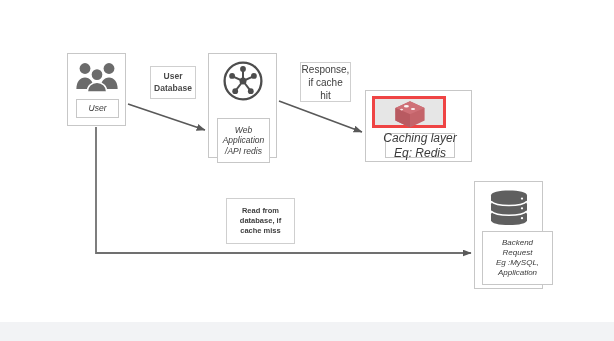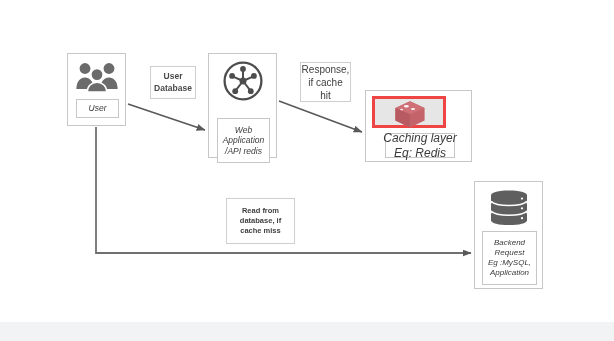--- a/index.html
+++ b/index.html
@@ -138,21 +138,21 @@
   #node-db {
     left: 474px;
     top: 181px;
     width: 69px;
     height: 108px;
   }
   #node-db .node-icon { top: 6px; height: 40px; }
   #db-label {
     left: 7px;
     top: 49px;
-    width: 55px;
+    width: 71px;
     height: 54px;
     font-size: 8px;
   }
 
   
   .edge-label {
     position: absolute;
     box-sizing: border-box;
     background: #ffffff;
     border: 1px solid #cfcfcf;

